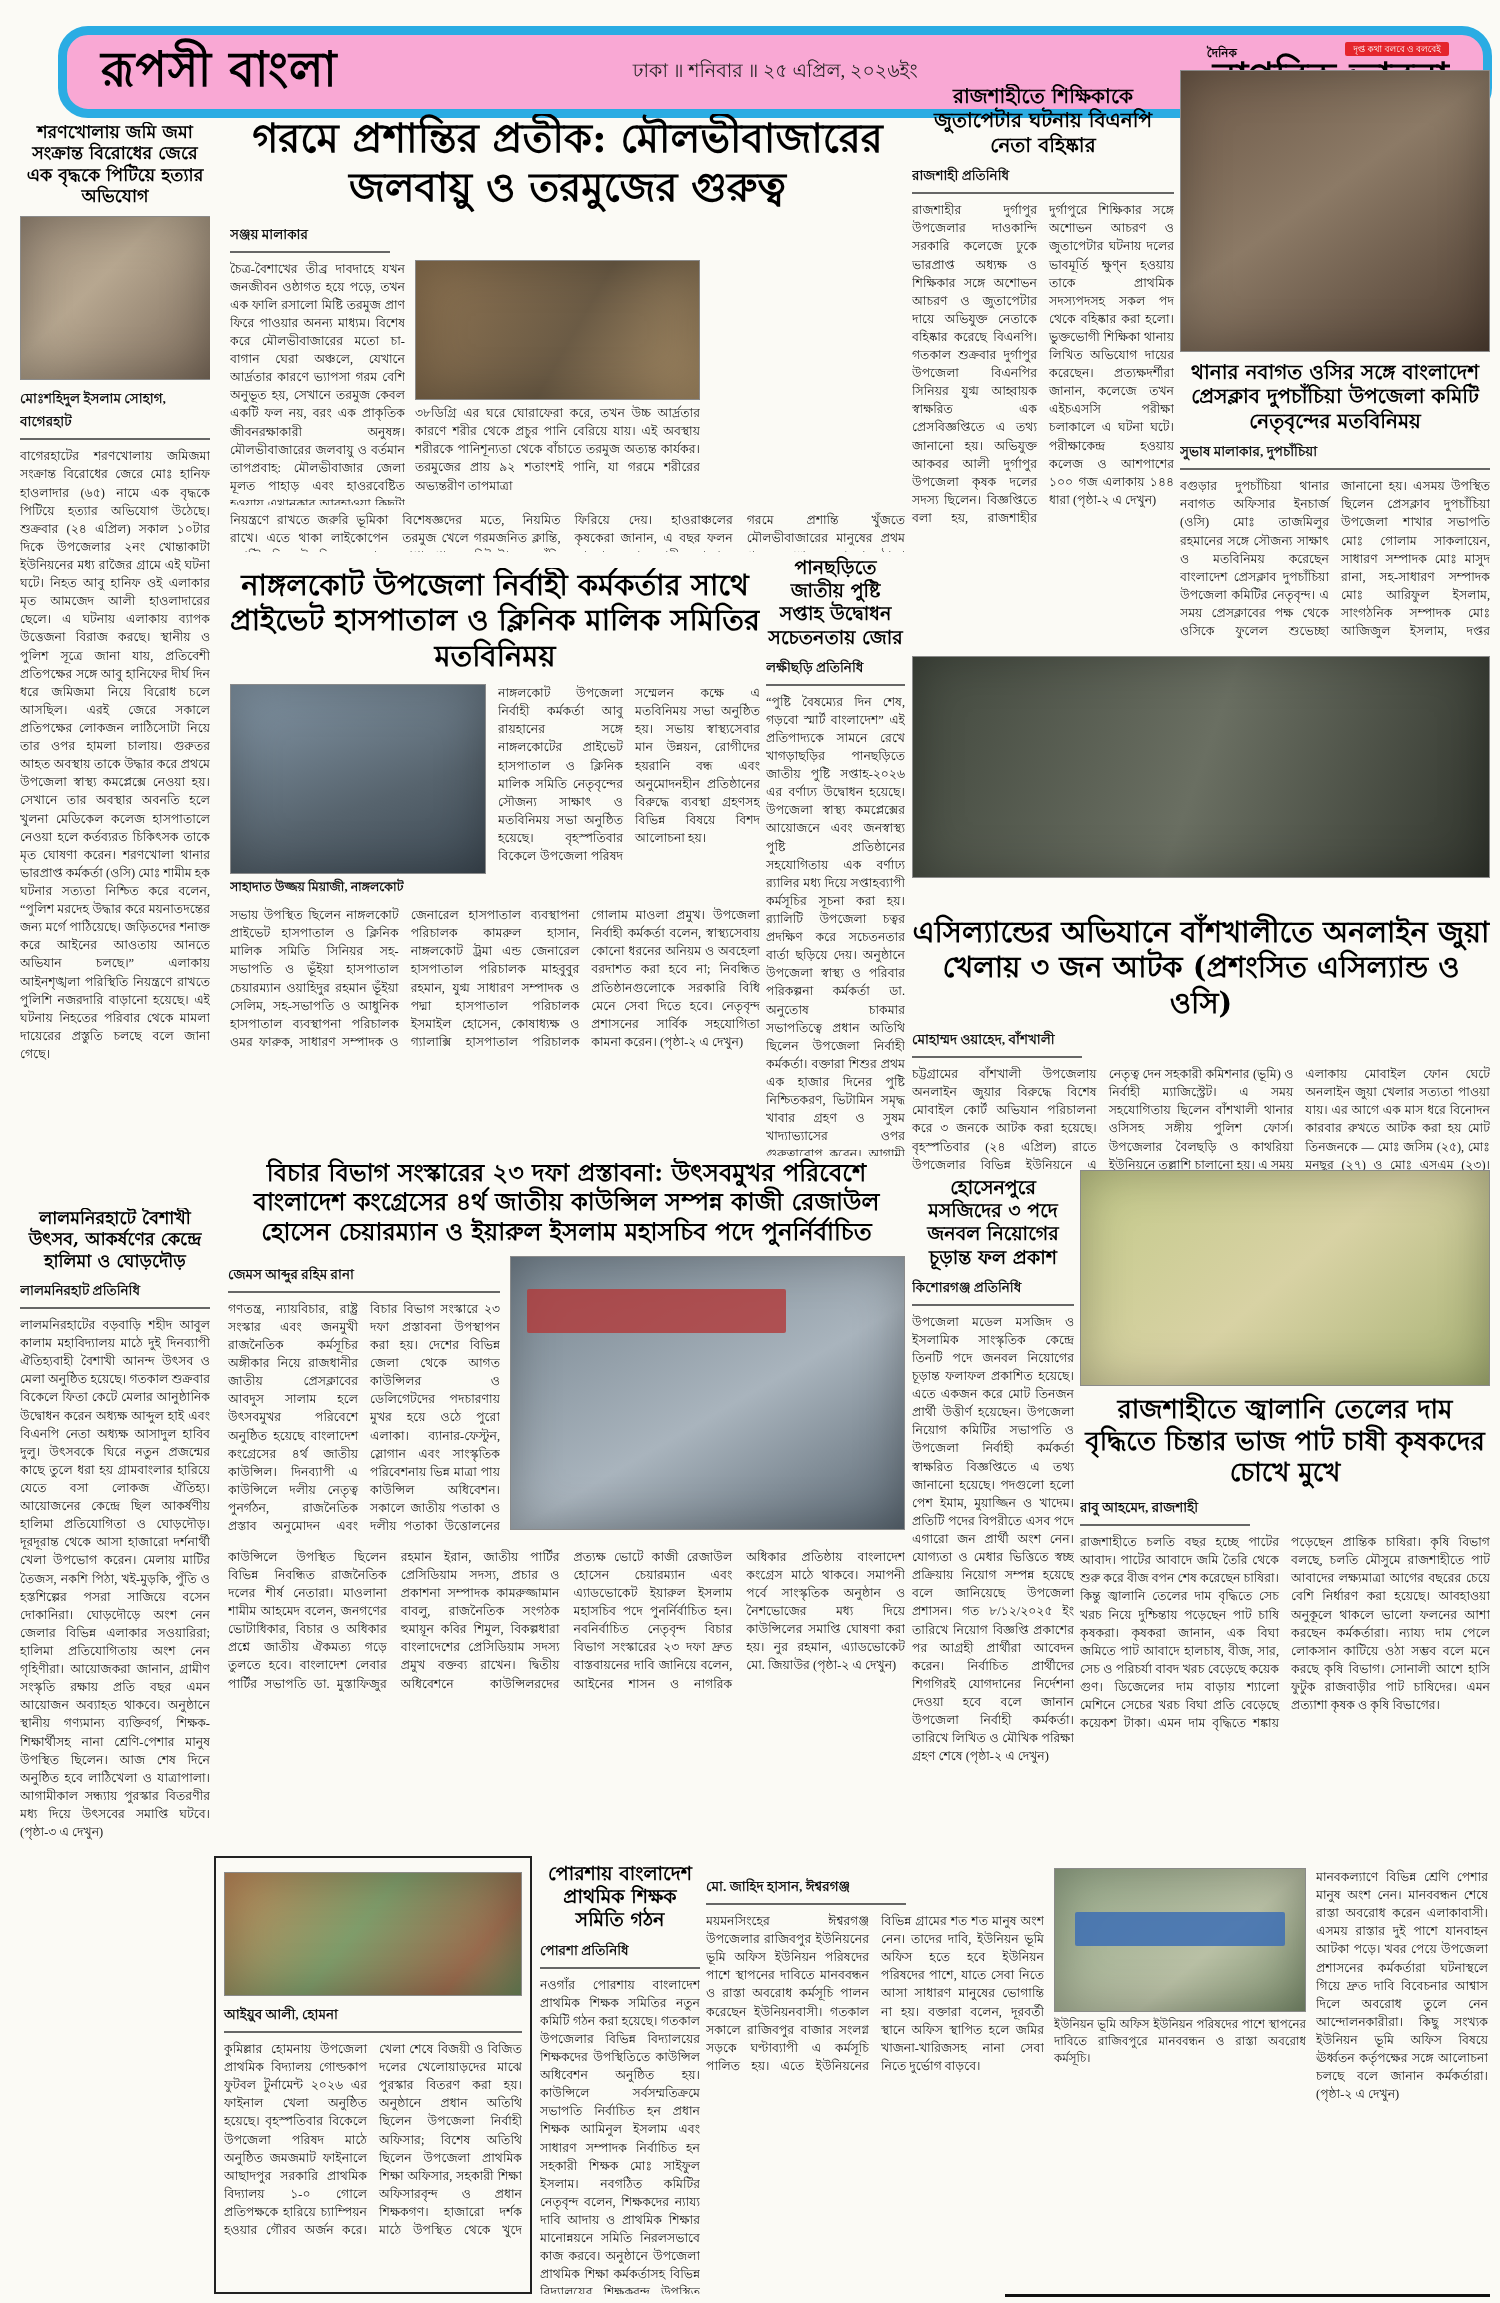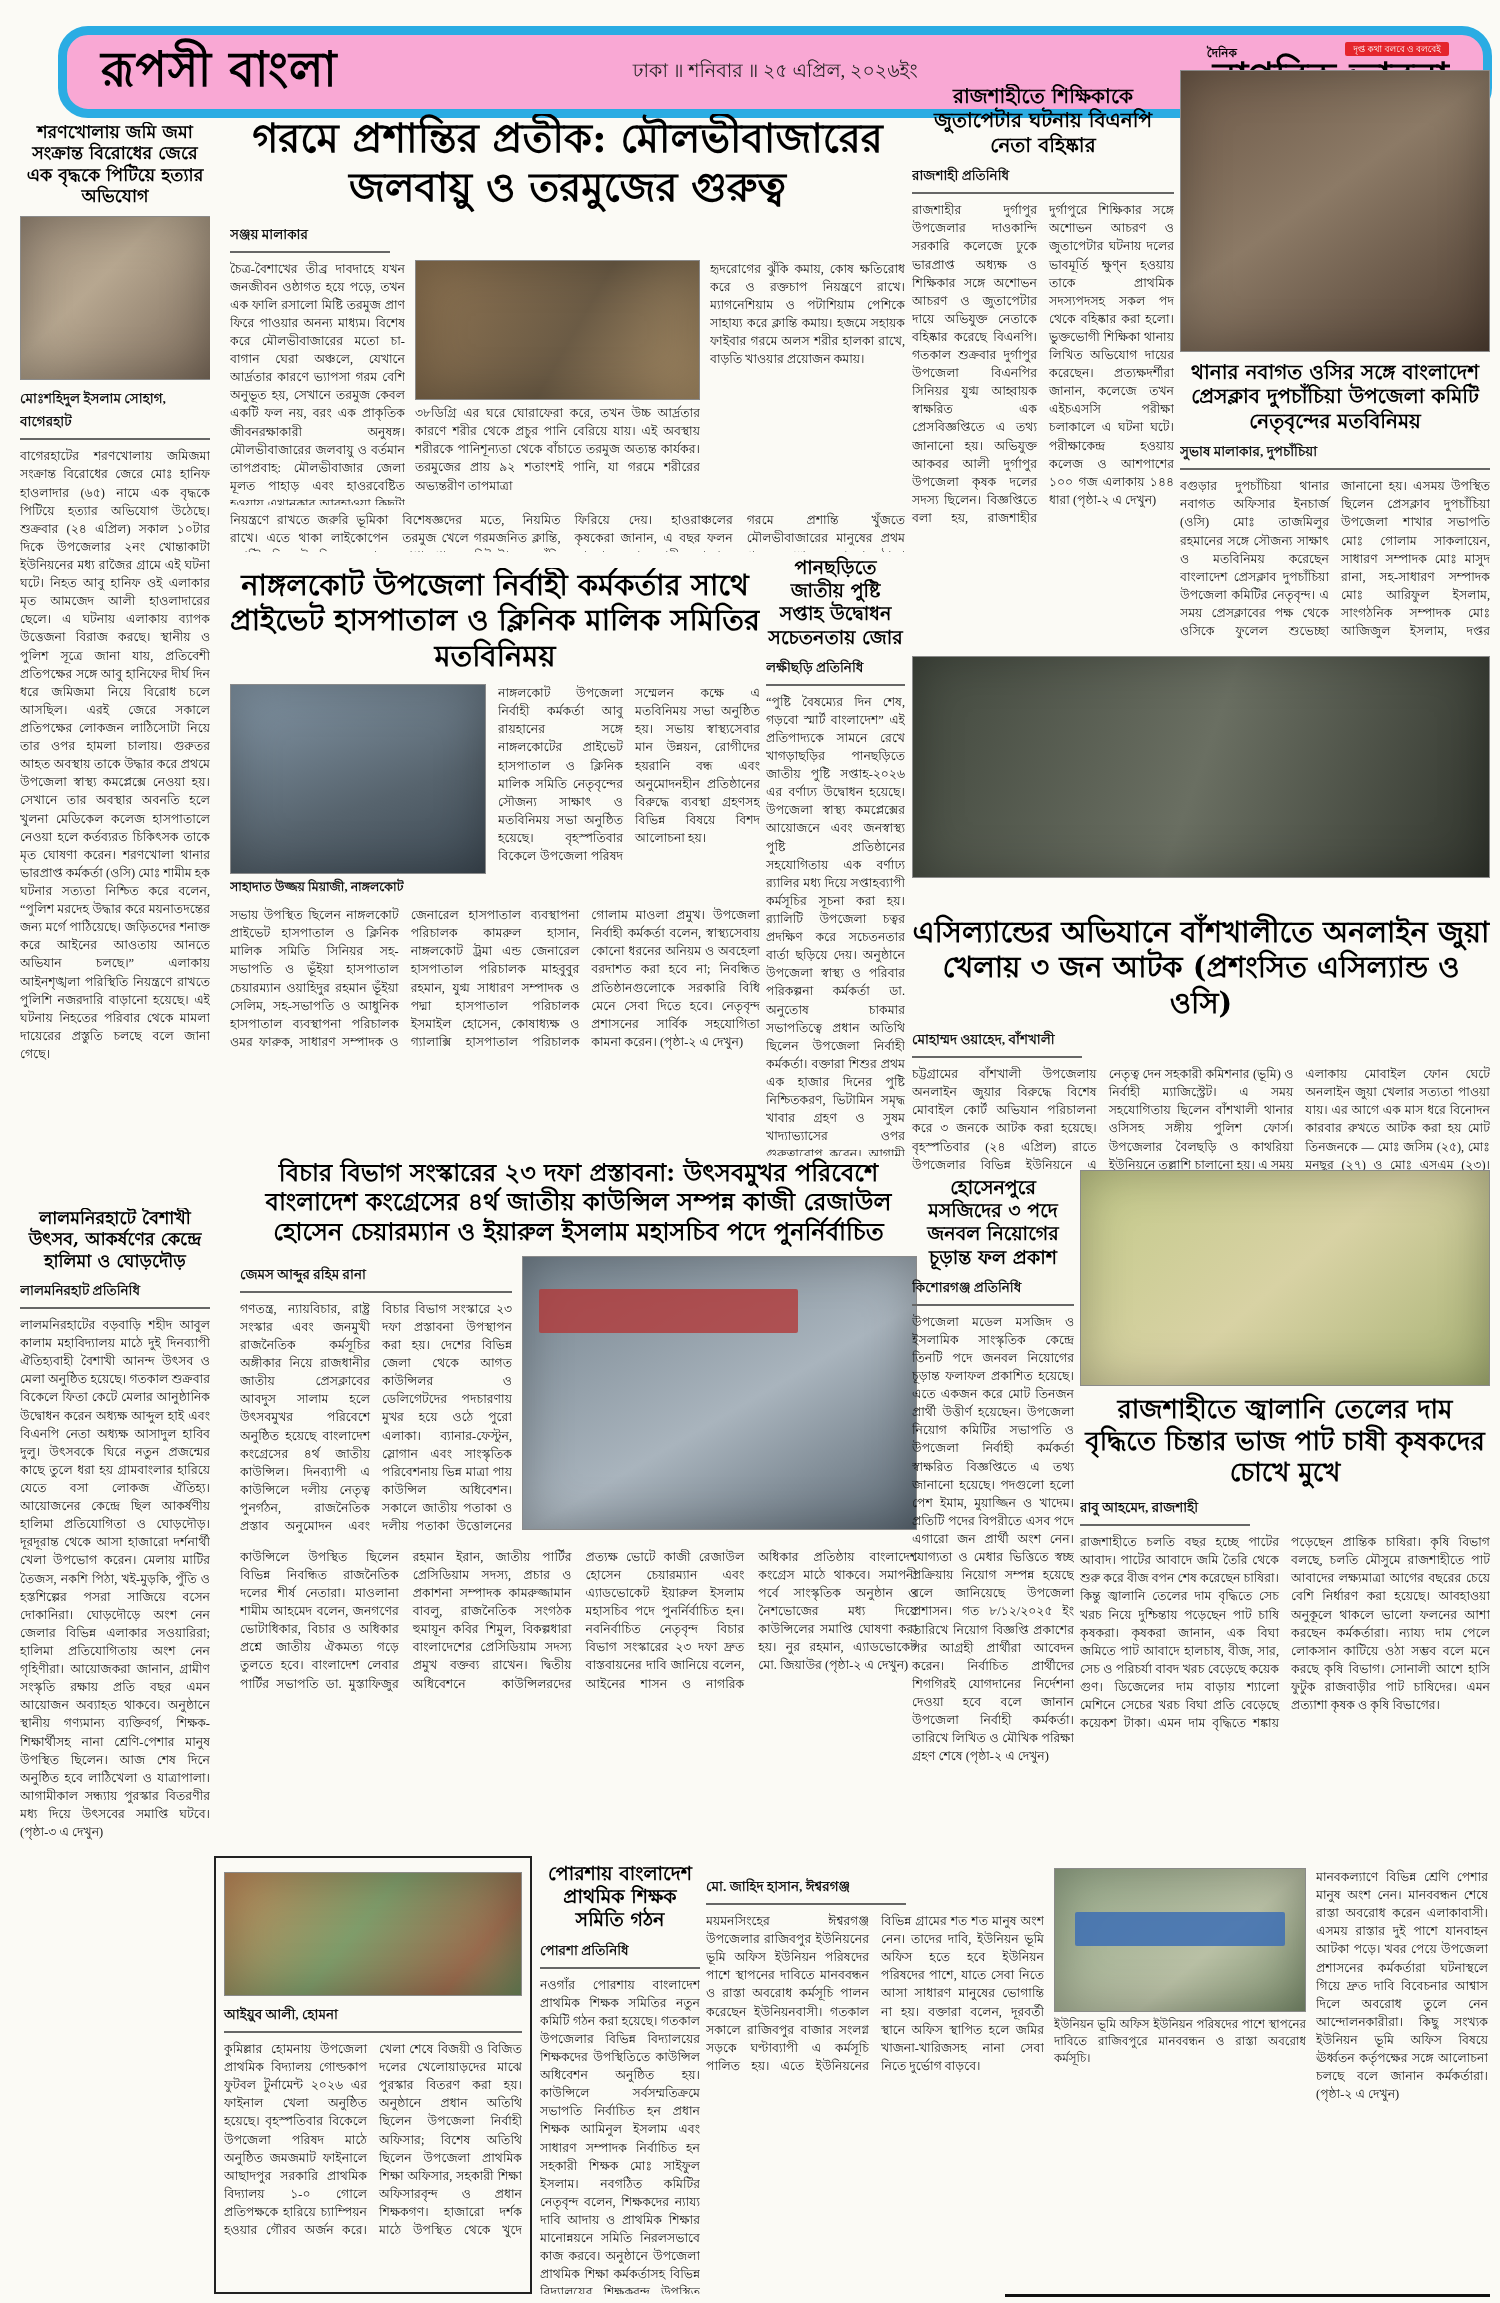--- a/index.html
+++ b/index.html
@@ -74,21 +74,20 @@
     <div class="byline">লালমনিরহাট প্রতিনিধি</div>
     <div class="bodytext" style="height:960px;">লালমনিরহাটের বড়বাড়ি শহীদ আবুল কালাম মহাবিদ্যালয় মাঠে দুই দিনব্যাপী ঐতিহ্যবাহী বৈশাখী আনন্দ উৎসব ও মেলা অনুষ্ঠিত হয়েছে। গতকাল শুক্রবার বিকেলে ফিতা কেটে মেলার আনুষ্ঠানিক উদ্বোধন করেন অধ্যক্ষ আব্দুল হাই এবং বিএনপি নেতা অধ্যক্ষ আসাদুল হাবিব দুলু। উৎসবকে ঘিরে নতুন প্রজন্মের কাছে তুলে ধরা হয় গ্রামবাংলার হারিয়ে যেতে বসা লোকজ ঐতিহ্য। আয়োজনের কেন্দ্রে ছিল আকর্ষণীয় হালিমা প্রতিযোগিতা ও ঘোড়দৌড়। দূরদূরান্ত থেকে আসা হাজারো দর্শনার্থী খেলা উপভোগ করেন। মেলায় মাটির তৈজস, নকশি পিঠা, খই-মুড়কি, পুঁতি ও হস্তশিল্পের পসরা সাজিয়ে বসেন দোকানিরা। ঘোড়দৌড়ে অংশ নেন জেলার বিভিন্ন এলাকার সওয়ারিরা; হালিমা প্রতিযোগিতায় অংশ নেন গৃহিণীরা। আয়োজকরা জানান, গ্রামীণ সংস্কৃতি রক্ষায় প্রতি বছর এমন আয়োজন অব্যাহত থাকবে। অনুষ্ঠানে স্থানীয় গণ্যমান্য ব্যক্তিবর্গ, শিক্ষক-শিক্ষার্থীসহ নানা শ্রেণি-পেশার মানুষ উপস্থিত ছিলেন। আজ শেষ দিনে অনুষ্ঠিত হবে লাঠিখেলা ও যাত্রাপালা। আগামীকাল সন্ধ্যায় পুরস্কার বিতরণীর মধ্য দিয়ে উৎসবের সমাপ্তি ঘটবে। (পৃষ্ঠা-৩ এ দেখুন)</div>
   </div>
 
   <div class="abs" style="left:230px;top:114px;width:675px;height:438px;overflow:hidden;">
     <div class="hl" style="font-size:40px;">গরমে প্রশান্তির প্রতীক: মৌলভীবাজারের জলবায়ু ও তরমুজের গুরুত্ব</div>
     <div class="byline" style="width:160px;margin-top:12px;">সঞ্জয় মালাকার</div>
     <div style="display:grid;grid-template-columns:175px 285px 195px;grid-column-gap:10px;">
       <div class="bodytext" style="grid-row:1 / span 2;height:245px;">চৈত্র-বৈশাখের তীব্র দাবদাহে যখন জনজীবন ওষ্ঠাগত হয়ে পড়ে, তখন এক ফালি রসালো মিষ্টি তরমুজ প্রাণ ফিরে পাওয়ার অনন্য মাধ্যম। বিশেষ করে মৌলভীবাজারের মতো চা-বাগান ঘেরা অঞ্চলে, যেখানে আর্দ্রতার কারণে ভ্যাপসা গরম বেশি অনুভূত হয়, সেখানে তরমুজ কেবল একটি ফল নয়, বরং এক প্রাকৃতিক জীবনরক্ষাকারী অনুষঙ্গ। মৌলভীবাজারের জলবায়ু ও বর্তমান তাপপ্রবাহ: মৌলভীবাজার জেলা মূলত পাহাড় এবং হাওরবেষ্টিত হওয়ায় এখানকার আবহাওয়া কিছুটা বৈচিত্র্যময়। তবে সাম্প্রতিক বছরগুলোতে</div>
       <div class="photo ph-market" style="height:138px;"></div>
-      <div class="bodytext" style="grid-column:3;grid-row:1 / span 2;height:245px;">হৃদরোগের ঝুঁকি কমায়, কোষ ক্ষতিরোধ করে ও রক্তচাপ নিয়ন্ত্রণে রাখে। ম্যাগনেশিয়াম ও পটাশিয়াম পেশিকে সাহায্য করে ক্লান্তি কমায়। হজমে সহায়ক ফাইবার গরমে অলস শরীর হালকা রাখে, বাড়তি খাওয়ার প্রয়োজন কমায়।</div>
       <div class="bodytext" style="grid-column:2;height:100px;margin-top:4px;">৩৮ডিগ্রি এর ঘরে ঘোরাফেরা করে, তখন উচ্চ আর্দ্রতার কারণে শরীর থেকে প্রচুর পানি বেরিয়ে যায়। এই অবস্থায় শরীরকে পানিশূন্যতা থেকে বাঁচাতে তরমুজ অত্যন্ত কার্যকর। তরমুজের প্রায় ৯২ শতাংশই পানি, যা গরমে শরীরের অভ্যন্তরীণ তাপমাত্রা</div>
     </div>
     <div class="bodytext cols-4" style="height:92px;margin-top:6px;">নিয়ন্ত্রণে রাখতে জরুরি ভূমিকা রাখে। এতে থাকা লাইকোপেন অ্যান্টিঅক্সিডেন্ট হিসেবে কাজ করে এবং ত্বককে রোদে পোড়া থেকে রক্ষা করে। স্বাস্থ্য বিশেষজ্ঞদের মতে, নিয়মিত তরমুজ খেলে গরমজনিত ক্লান্তি, মাথাব্যথা ও হিটস্ট্রোকের ঝুঁকি কমে; মাঝারি শরীরচর্চার পর তরমুজের শরবত দ্রুত শক্তি ফিরিয়ে দেয়। হাওরাঞ্চলের কৃষকেরা জানান, এ বছর ফলন ভালো হওয়ায় স্থানীয় বাজারে তরমুজের সরবরাহ পর্যাপ্ত; দামও ক্রেতাদের নাগালের মধ্যে। ফলে গরমে প্রশান্তি খুঁজতে মৌলভীবাজারের মানুষের প্রথম পছন্দ এখন রসালো ঠান্ডা তরমুজ, যা তাপমাত্রা ৩৫ডিগ্রি থেকে পানি, যা গরমে শরীরের অভ্যন্তরীণ তাপমাত্রা স্বাভাবিক রাখে।</div>
   </div>
 
   <div class="abs" style="left:230px;top:556px;width:530px;height:600px;overflow:hidden;margin-top:12px;">
     <div class="hl" style="font-size:29px;">নাঙ্গলকোট উপজেলা নির্বাহী কর্মকর্তার সাথে প্রাইভেট হাসপাতাল ও ক্লিনিক মালিক সমিতির মতবিনিময়</div>
     <div style="display:grid;grid-template-columns:256px 262px;grid-column-gap:12px;margin-top:10px;">
       <div>
         <div class="photo ph-meeting" style="height:188px;"></div>
@@ -98,21 +97,21 @@
     </div>
     <div class="bodytext cols-3" style="height:268px;margin-top:8px;">সভায় উপস্থিত ছিলেন নাঙ্গলকোট প্রাইভেট হাসপাতাল ও ক্লিনিক মালিক সমিতি সিনিয়র সহ-সভাপতি ও ভূঁইয়া হাসপাতাল চেয়ারম্যান ওয়াহিদুর রহমান ভূঁইয়া সেলিম, সহ-সভাপতি ও আধুনিক হাসপাতাল ব্যবস্থাপনা পরিচালক ওমর ফারুক, সাধারণ সম্পাদক ও জেনারেল হাসপাতাল ব্যবস্থাপনা পরিচালক কামরুল হাসান, নাঙ্গলকোট ট্রমা এন্ড জেনারেল হাসপাতাল পরিচালক মাহবুবুর রহমান, যুগ্ম সাধারণ সম্পাদক ও পদ্মা হাসপাতাল পরিচালক ইসমাইল হোসেন, কোষাধ্যক্ষ ও গ্যালাক্সি হাসপাতাল পরিচালক গোলাম মাওলা প্রমুখ। উপজেলা নির্বাহী কর্মকর্তা বলেন, স্বাস্থ্যসেবায় কোনো ধরনের অনিয়ম ও অবহেলা বরদাশত করা হবে না; নিবন্ধিত প্রতিষ্ঠানগুলোকে সরকারি বিধি মেনে সেবা দিতে হবে। নেতৃবৃন্দ প্রশাসনের সার্বিক সহযোগিতা কামনা করেন। (পৃষ্ঠা-২ এ দেখুন)</div>
   </div>
 
   <div class="abs" style="left:766px;top:556px;width:139px;height:600px;overflow:hidden;">
     <div class="hl" style="font-size:19px;">পানছড়িতে জাতীয় পুষ্টি সপ্তাহ উদ্বোধন সচেতনতায় জোর</div>
     <div class="byline">লক্ষীছড়ি প্রতিনিধি</div>
     <div class="bodytext" style="height:470px;">“পুষ্টি বৈষম্যের দিন শেষ, গড়বো স্মার্ট বাংলাদেশ” এই প্রতিপাদ্যকে সামনে রেখে খাগড়াছড়ির পানছড়িতে জাতীয় পুষ্টি সপ্তাহ-২০২৬ এর বর্ণাঢ্য উদ্বোধন হয়েছে। উপজেলা স্বাস্থ্য কমপ্লেক্সের আয়োজনে এবং জনস্বাস্থ্য পুষ্টি প্রতিষ্ঠানের সহযোগিতায় এক বর্ণাঢ্য র‌্যালির মধ্য দিয়ে সপ্তাহব্যাপী কর্মসূচির সূচনা করা হয়। র‌্যালিটি উপজেলা চত্বর প্রদক্ষিণ করে সচেতনতার বার্তা ছড়িয়ে দেয়। অনুষ্ঠানে উপজেলা স্বাস্থ্য ও পরিবার পরিকল্পনা কর্মকর্তা ডা. অনুতোষ চাকমার সভাপতিত্বে প্রধান অতিথি ছিলেন উপজেলা নির্বাহী কর্মকর্তা। বক্তারা শিশুর প্রথম এক হাজার দিনের পুষ্টি নিশ্চিতকরণ, ভিটামিন সমৃদ্ধ খাবার গ্রহণ ও সুষম খাদ্যাভ্যাসের ওপর গুরুত্বারোপ করেন। আগামী এক সপ্তাহজুড়ে বিদ্যালয় ও কমিউনিটি ক্লিনিকে পুষ্টি বিষয়ক পরামর্শ, ক্যাম্পেইন ও প্রদর্শনীর আয়োজন থাকবে বলে জানানো হয়। (পৃষ্ঠা-২ এ দেখুন)</div>
   </div>
 
-  <div class="abs" style="left:240px;top:1158px;width:677px;height:694px;overflow:hidden;">
+  <div class="abs" style="left:228px;top:1158px;width:677px;height:694px;overflow:hidden;">
     <div class="hl" style="font-size:24px;">বিচার বিভাগ সংস্কারের ২৩ দফা প্রস্তাবনা: উৎসবমুখর পরিবেশে বাংলাদেশ কংগ্রেসের ৪র্থ জাতীয় কাউন্সিল সম্পন্ন কাজী রেজাউল হোসেন চেয়ারম্যান ও ইয়ারুল ইসলাম মহাসচিব পদে পুনর্নির্বাচিত</div>
     <div style="display:grid;grid-template-columns:272px 395px;grid-column-gap:10px;margin-top:10px;">
       <div>
         <div class="byline">জেমস আব্দুর রহিম রানা</div>
         <div class="bodytext cols-2" style="height:238px;">গণতন্ত্র, ন্যায়বিচার, রাষ্ট্র সংস্কার এবং জনমুখী রাজনৈতিক কর্মসূচির অঙ্গীকার নিয়ে রাজধানীর জাতীয় প্রেসক্লাবের আবদুস সালাম হলে উৎসবমুখর পরিবেশে অনুষ্ঠিত হয়েছে বাংলাদেশ কংগ্রেসের ৪র্থ জাতীয় কাউন্সিল। দিনব্যাপী এ কাউন্সিলে দলীয় নেতৃত্ব পুনর্গঠন, রাজনৈতিক প্রস্তাব অনুমোদন এবং বিচার বিভাগ সংস্কারে ২৩ দফা প্রস্তাবনা উপস্থাপন করা হয়। দেশের বিভিন্ন জেলা থেকে আগত কাউন্সিলর ও ডেলিগেটদের পদচারণায় মুখর হয়ে ওঠে পুরো এলাকা। ব্যানার-ফেস্টুন, স্লোগান এবং সাংস্কৃতিক পরিবেশনায় ভিন্ন মাত্রা পায় কাউন্সিল অধিবেশন। সকালে জাতীয় পতাকা ও দলীয় পতাকা উত্তোলনের মধ্য দিয়ে কর্মসূচির সূচনা হয়। কাউন্সিলে রাষ্ট্র সংস্কার, গণতন্ত্র পুনরুদ্ধার, নির্বাচন ব্যবস্থা, বিচার বিভাগের স্বাধীনতা ও জ্বালানিসহ নানা বিষয়ে প্রস্তাব গৃহীত হয়।</div>
       </div>
       <div class="photo ph-congress" style="height:272px;">
         <div class="strip2"></div>
       </div>
     </div>

